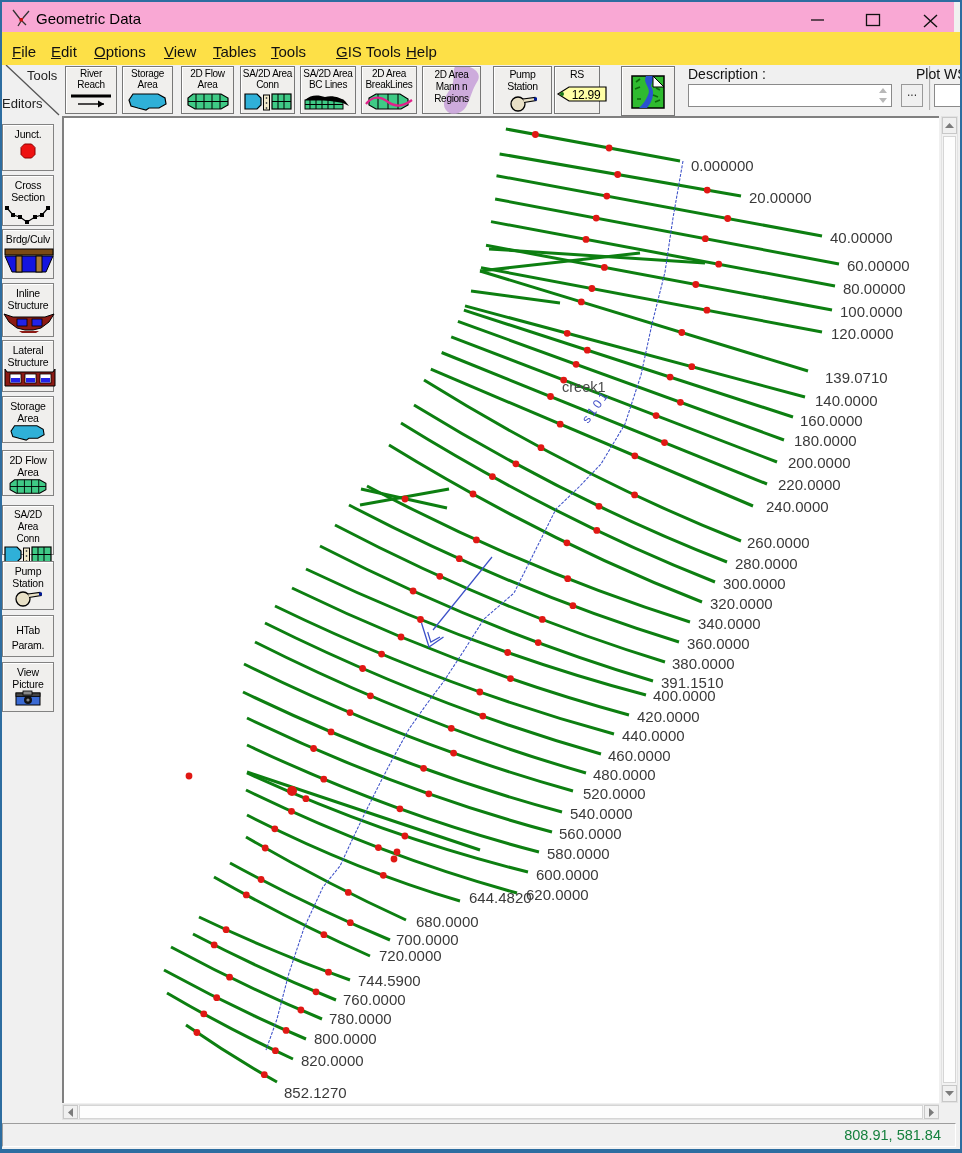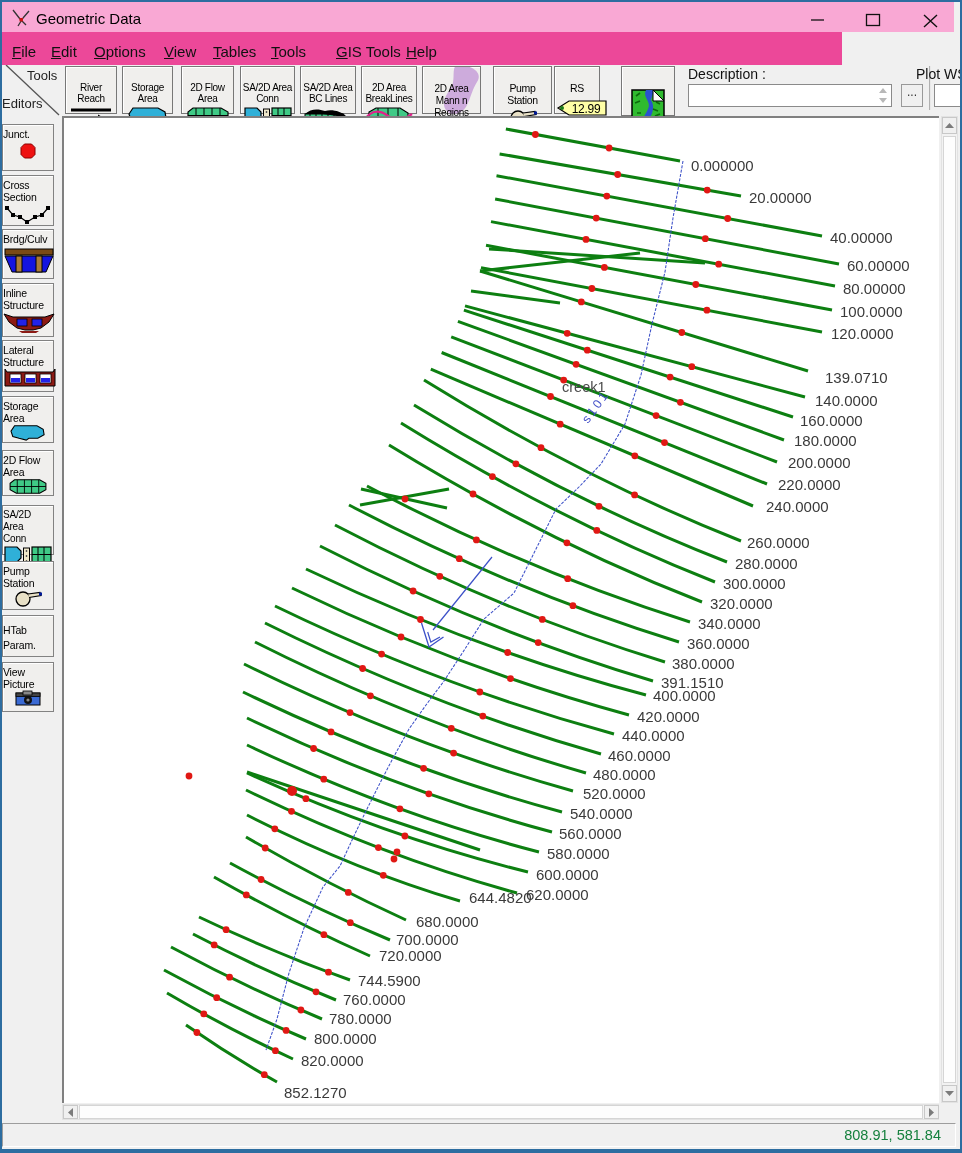--- a/index.html
+++ b/index.html
@@ -1,22 +1,22 @@
 <!DOCTYPE html>
 <html><head><meta charset="utf-8"><style>
 *{margin:0;padding:0;box-sizing:border-box}
 html,body{width:962px;height:1153px;overflow:hidden;background:#f0f0f0;font-family:"Liberation Sans",sans-serif}
 .abs{position:absolute}
 #win{position:relative;width:962px;height:1153px;background:#f0f0f0}
 #title{position:absolute;left:0;top:2px;width:954px;height:30px;background:#f9a8d4}
-#menu{position:absolute;left:2px;top:32px;width:840px;height:33px;background:#ec4899}
+#menu{position:absolute;left:2px;top:32px;width:958px;height:33px;background:#fde047}
 .mi{position:absolute;top:11px;font-size:15px;color:#111}
 #tbar{position:absolute;left:0;top:65px;width:958px;height:51px;background:#f0f0f0}
-.tbtn{position:absolute;top:1px;height:48px;background:#f0efed;border:1px solid #777;box-shadow:inset 1px 1px 0 #fff;text-align:center;font-size:10px;line-height:10.5px;padding-top:16px;color:#000;letter-spacing:-0.3px;white-space:nowrap}
-.sbtn{position:absolute;left:2px;width:52px;background:#f0efed;border:1px solid #828282;box-shadow:inset 1px 1px 0 #fff;text-align:left;font-size:10.5px;line-height:12px;padding-top:3px;color:#000;letter-spacing:-0.2px}
+.tbtn{position:absolute;top:1px;height:48px;background:#f0efed;border:1px solid #777;box-shadow:inset 1px 1px 0 #fff;text-align:center;font-size:10px;line-height:10.5px;padding-top:2px;color:#000;letter-spacing:-0.3px;white-space:nowrap}
+.sbtn{position:absolute;left:2px;width:52px;background:#f0efed;border:1px solid #828282;box-shadow:inset 1px 1px 0 #fff;text-align:center;font-size:10.5px;line-height:12px;padding-top:3px;color:#000;letter-spacing:-0.2px}
 #side{position:absolute;left:0;top:116px;width:62px;height:987px;background:#f0f0f0}
 #canvas{position:absolute;left:62px;top:116px;width:877px;height:987px;background:#fff;border-top:2px solid #808080;border-left:2px solid #808080}
 #vsb{position:absolute;left:941px;top:116px;width:17px;height:987px;background:#f2f2f2;border:1px solid #e2e2e2}
 #hsb{position:absolute;left:62px;top:1104px;width:877px;height:16px;background:#f2f2f2;border:1px solid #e2e2e2}
 #status{position:absolute;left:2px;top:1123px;width:954px;height:24px;background:#f0f0f0;border:1px solid #9d9d9d;border-bottom-color:#fff;border-right-color:#fff}
 .sbarrow{position:absolute;background:#f0f0f0;border:1px solid #c8c8c8;display:flex;align-items:center;justify-content:center;color:#555}
 svg{display:block}
 </style></head>
 <body>
 <div id="win">

